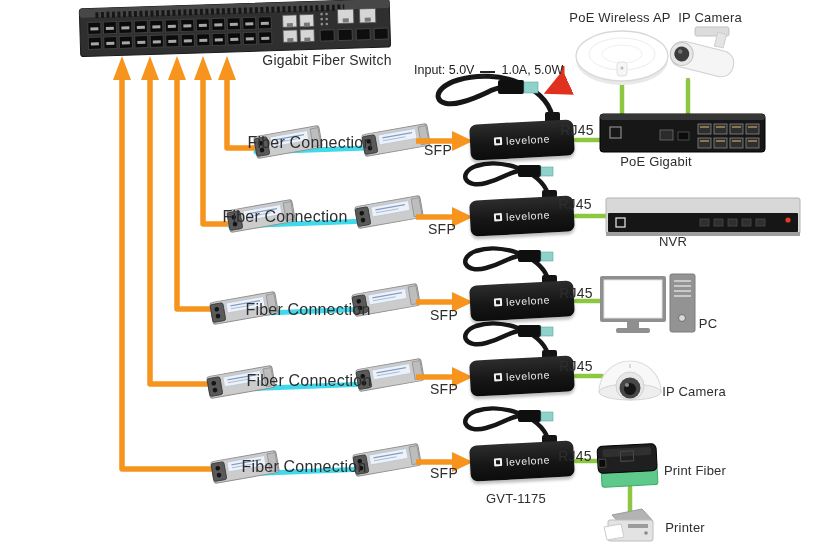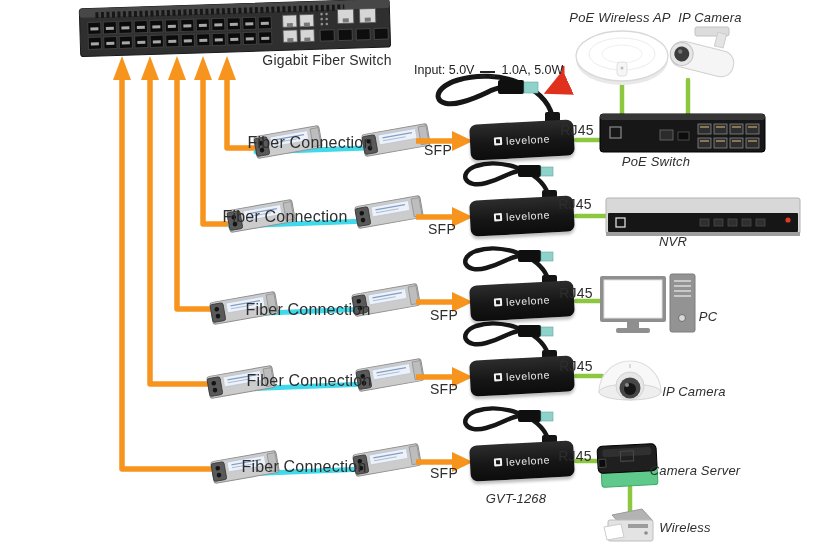--- a/index.html
+++ b/index.html
@@ -1,21 +1,21 @@
 <!DOCTYPE html>
 <html><head>
 <meta charset="utf-8">
 <style>
   html,body{margin:0;padding:0;}
   body{font-family:"Liberation Sans", sans-serif; background:#ffffff;}
   #stage{position:relative;width:825px;height:550px;background:#ffffff;overflow:hidden;}
   #diagram-svg{position:absolute;left:0;top:0;}
   .lbl{position:absolute;transform:translate(-50%,-50%);white-space:nowrap;color:#2e2e2e;
        font-size:14px;letter-spacing:.2px;}
-  .lbl.dev{font-size:13px;font-style:italic;}
+  .lbl.dev{font-size:13px;}
   .lbl.small{font-size:16px;}
   .input-lbl{position:absolute;left:414px;top:63px;transform:none;font-size:12.5px;color:#222;
        display:flex;align-items:flex-end;gap:6px;}
   .dc-symbol{display:inline-block;width:15px;}
   .dc-symbol .solid{display:block;border-top:2px solid #222;}
   .dc-symbol .dashed{display:block;margin-top:2px;border-top:2px dashed #222;}
   .conv{position:absolute;left:470px;width:104px;height:36px;border-radius:7px;
         background:linear-gradient(180deg,#2d2d2d 0%,#161616 55%,#0c0c0c 100%);
         box-shadow:0 3px 3px rgba(0,0,0,.25);
         display:flex;align-items:center;justify-content:center;gap:4px;
@@ -379,22 +379,22 @@
 <div class="lbl" style="left:444px;top:315px">SFP</div>
 <div class="lbl" style="left:444px;top:389px">SFP</div>
 <div class="lbl" style="left:444px;top:473px">SFP</div>
 
 <div class="lbl" style="left:577px;top:130px">RJ45</div>
 <div class="lbl" style="left:575px;top:204px">RJ45</div>
 <div class="lbl" style="left:576px;top:293px">RJ45</div>
 <div class="lbl" style="left:576px;top:366px">RJ45</div>
 <div class="lbl" style="left:575px;top:456px">RJ45</div>
 
-<div class="lbl dev" style="left:656px;top:161px">PoE Switch</div>
+<div class="lbl dev" style="left:656px;top:161px">PoE Gigabit</div>
 <div class="lbl dev" style="left:673px;top:241px">NVR</div>
-<div class="lbl dev" style="left:708px;top:316px">PC</div>
+<div class="lbl dev" style="left:708px;top:323px">PC</div>
 <div class="lbl dev" style="left:694px;top:391px">IP Camera</div>
-<div class="lbl dev" style="left:695px;top:470px">Camera Server</div>
-<div class="lbl dev" style="left:685px;top:527px">Wireless</div>
-
-<div class="lbl dev" style="left:516px;top:498px">GVT-1268</div>
+<div class="lbl dev" style="left:695px;top:470px">Print Fiber</div>
+<div class="lbl dev" style="left:685px;top:527px">Printer</div>
+
+<div class="lbl dev" style="left:516px;top:498px">GVT-1175</div>
 
 </div>
 
 </body></html>

